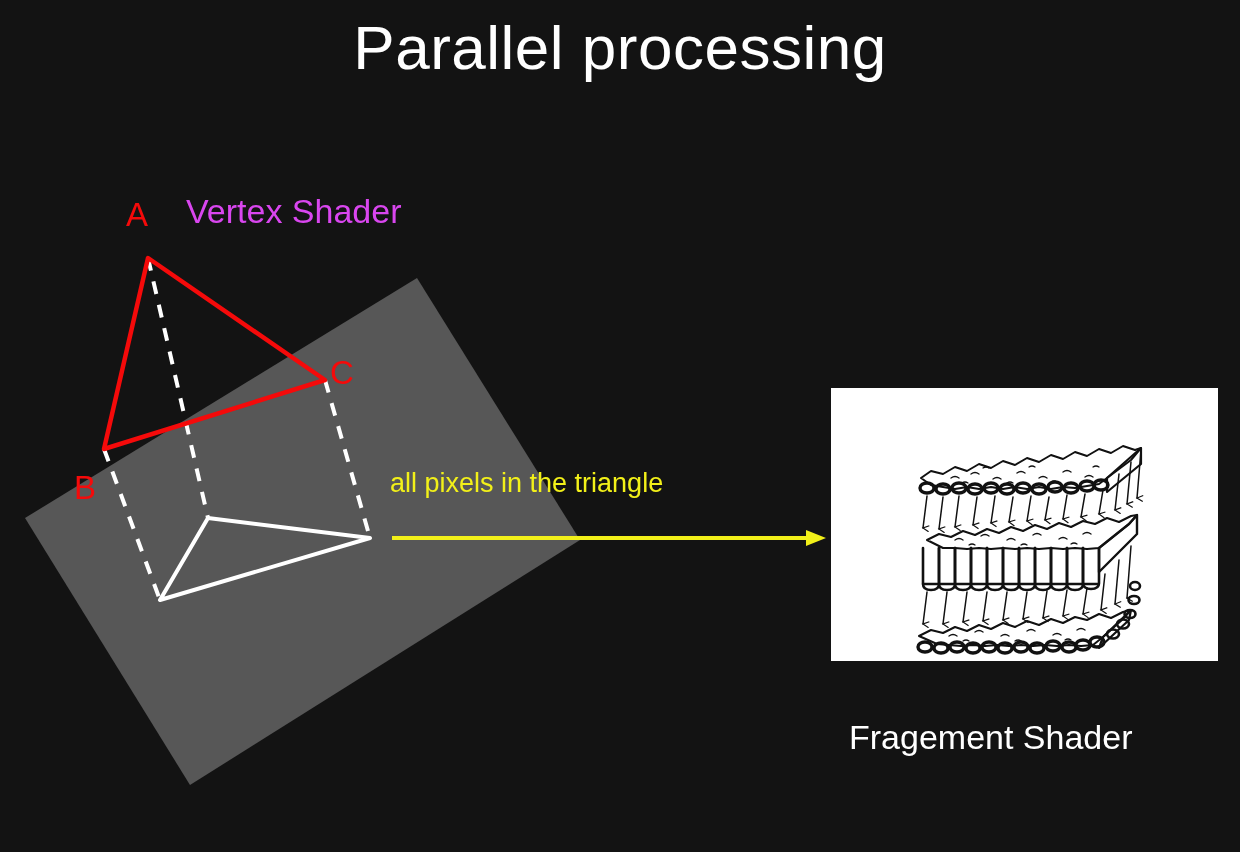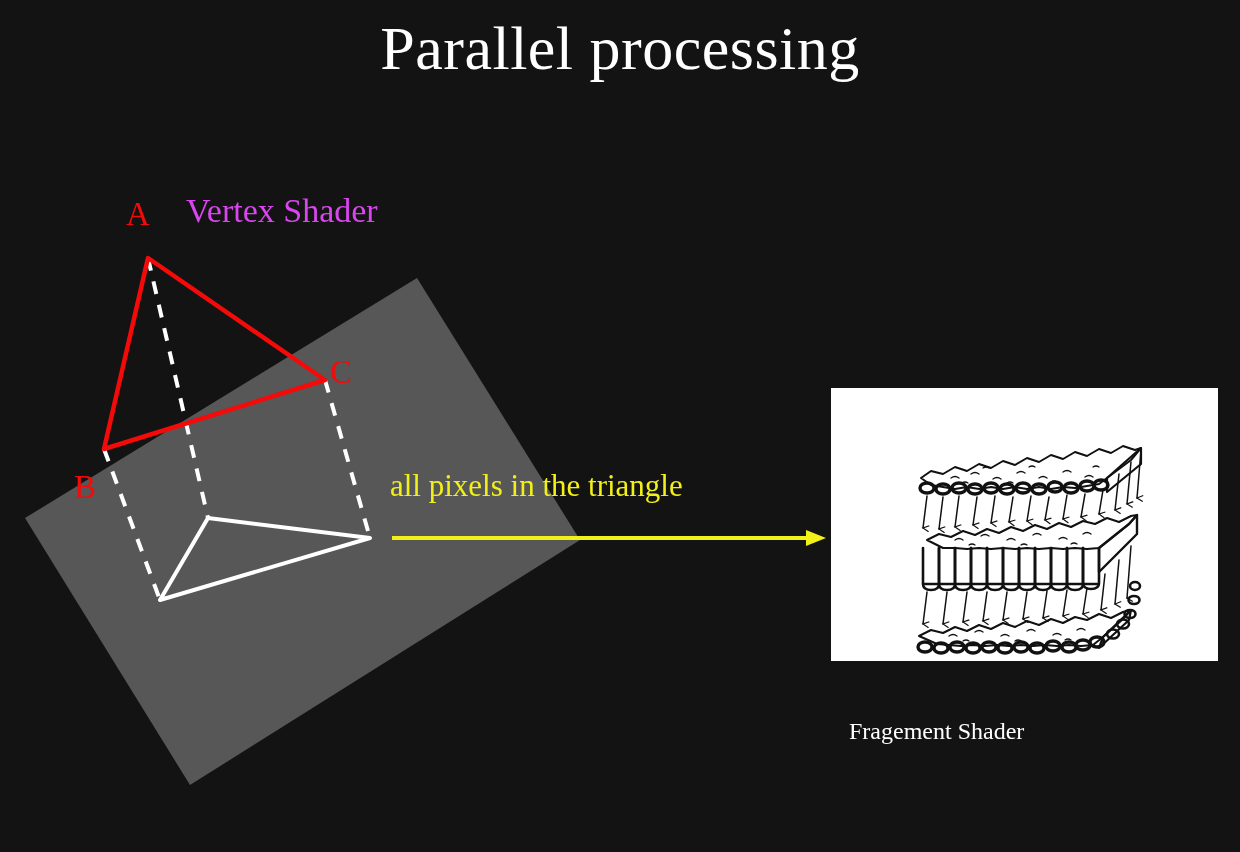--- a/index.html
+++ b/index.html
@@ -6,21 +6,21 @@
     margin: 0;
     padding: 0;
     background: #131313;
   }
   #slide {
     position: relative;
     width: 1232px;
     height: 852px;
     background: #131313;
     overflow: hidden;
-    font-family: Liberation Serif, serif;
+    font-family: Liberation Sans, sans-serif;
     -webkit-font-smoothing: antialiased;
   }
   #slide-svg {
     position: absolute;
     left: 0;
     top: 0;
     width: 1240px;
     height: 852px;
   }
   .slide-title {
@@ -42,30 +42,30 @@
     color: #d946ef;
     font-size: 34px;
     font-weight: 400;
     white-space: nowrap;
   }
   .fragment-shader-label {
     position: absolute;
     left: 849px;
     top: 718px;
     color: #ffffff;
-    font-size: 24px;
+    font-size: 34px;
     font-weight: 400;
     white-space: nowrap;
   }
   .arrow-caption {
     position: absolute;
     left: 390px;
     top: 468px;
     color: #f2f019;
-    font-size: 31px;
+    font-size: 27px;
     font-weight: 400;
     white-space: nowrap;
   }
   .vertex-tag {
     position: absolute;
     color: #f50a0a;
     font-size: 33px;
     font-weight: 400;
     line-height: 1;
   }

